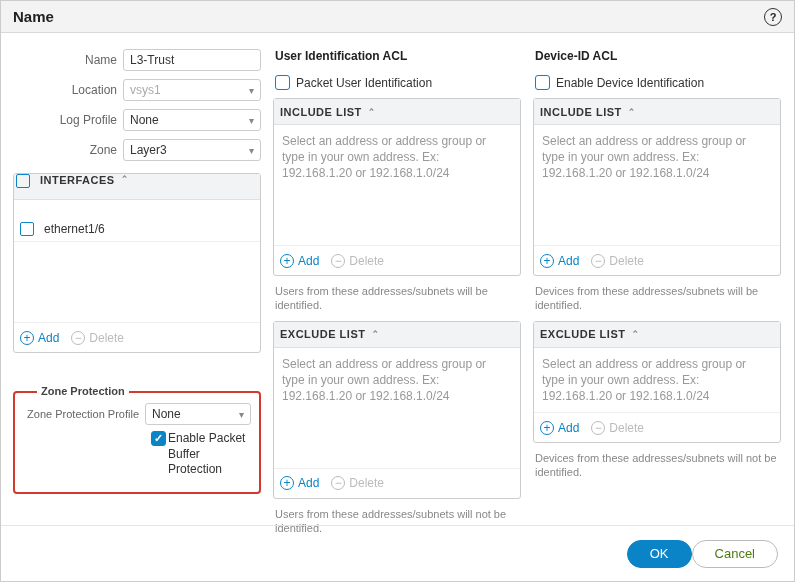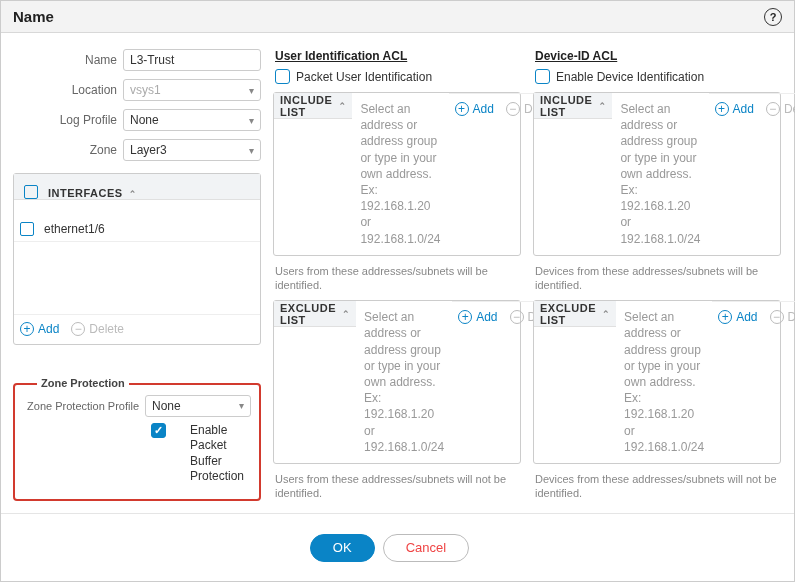--- a/index.html
+++ b/index.html
@@ -9,48 +9,48 @@
   .help-icon { width:18px;height:18px;border:1.5px solid #333;border-radius:50%;display:flex;align-items:center;justify-content:center;font-size:11px;cursor:pointer;}
   .body { display:flex; padding:16px 12px 12px 12px; gap:12px; height:480px;}
   .col1 { width:248px; display:flex; flex-direction:column; }
   .col2, .col3 { width:248px; display:flex; flex-direction:column; }
   .form-row { display:flex; align-items:center; margin-bottom:8px; }
   .form-label { width:110px; text-align:right; padding-right:6px; color:#666;font-size:12px;}
   .form-input { flex:1; height:22px; border:1px solid #ccc; border-radius:3px; padding:0 6px; font-size:12px; display:flex; align-items:center; justify-content:space-between; background:#fff;}
   .form-input.disabled { color:#aaa; }
   .chev { color:#888; font-size:10px;}
   .panel { border:1px solid #ccc; border-radius:3px; background:#fff; display:flex; flex-direction:column; }
-  .grid-header { background:#f1f3f5; border-bottom:1px solid #e0e0e0; height:26px; display:flex; align-items:flex-end; padding:0 10px; font-size:11px; font-weight:600; letter-spacing:.5px; color:#333;}
+  .grid-header { background:#f1f3f5; border-bottom:1px solid #e0e0e0; height:26px; display:flex; align-items:flex-start; padding:0 2px; font-size:11px; font-weight:600; letter-spacing:.5px; color:#333;}
   .grid-header .chk, .grid-row .chk { width:14px;height:14px;border:1.5px solid #0a84c6;border-radius:2px;margin-right:10px;cursor:pointer;}
   .grid-body { flex:1; }
   .grid-row { height:26px;display:flex;align-items:center;padding:0 6px;border-bottom:1px solid #eee;margin-top:16px;}
   .grid-actions { height:30px;display:flex;align-items:center;gap:12px;padding:0 6px;border-top:1px solid #eee;}
   .act { display:flex;align-items:center;gap:4px;font-size:12px;cursor:pointer;}
   .act.add { color:#0a84c6;}
   .act.del { color:#bbb;}
   .circ { width:14px;height:14px;border-radius:50%;display:flex;align-items:center;justify-content:center;font-size:12px;line-height:1;}
   .circ.add{border:1.5px solid #0a84c6;color:#0a84c6;}
   .circ.del{border:1.5px solid #bbb;color:#bbb;}
   .zone-prot { margin-top:38px; border:2.5px solid #d23a2e; border-radius:4px; padding:10px 8px 14px 8px; position:relative;}
   .zone-prot .legend { position:absolute; top:-8px; left:22px; background:#fff; padding:0 4px; font-size:11px; color:#444; font-weight:600;}
-  .checkbox-row { display:flex; align-items:flex-start; gap:24px; padding-left:116px; margin-top:6px;}
+  .checkbox-row { display:flex; align-items:flex-start; gap:2px; padding-left:116px; margin-top:6px;}
   .chkbox { width:15px;height:15px;border:1.5px solid #0a84c6;border-radius:3px;display:flex;align-items:center;justify-content:center;cursor:pointer;flex-shrink:0;}
   .chkbox.checked { background:#0a84c6;}
   .chkbox.checked::after { content:"✓"; color:#fff; font-size:11px; font-weight:bold;}
-  .section-title { font-size:12px; font-weight:600; color:#222; margin-bottom:2px; padding-left:2px;text-decoration:underline;}
-  .aclbox { border:1px solid #ccc;border-radius:3px;background:#fff;display:flex;flex-direction:row;margin-bottom:4px;}
+  .section-title { font-size:12px; font-weight:600; color:#222; margin-bottom:8px; padding-left:2px;}
+  .aclbox { border:1px solid #ccc;border-radius:3px;background:#fff;display:flex;flex-direction:column;margin-bottom:4px;}
   .aclbox .hdr { background:#f1f3f5;border-bottom:1px solid #e0e0e0;height:26px;display:flex;align-items:center;padding:0 6px;font-size:11px;font-weight:600;letter-spacing:.5px;}
   .aclbox .ph { padding:8px; color:#999; font-size:12px; line-height:1.35; min-height:64px;}
   .aclbox .ph.tall { min-height:120px;}
   .hint { color:#888; font-size:11px; margin:4px 0 8px 2px; line-height:1.3;}
   .plain-check { display:flex; align-items:center; gap:6px; margin:4px 0 8px 2px;}
-  .footer { position:absolute; bottom:0; left:0; right:0; height:68px; border-top:1px solid #e5e5e5; display:flex; align-items:center; justify-content:center; gap:8px; padding-right:16px;}
+  .footer { position:absolute; bottom:0; left:0; right:0; height:56px; border-top:1px solid #e5e5e5; display:flex; align-items:center; justify-content:flex-end; gap:0; padding-right:16px;}
   .btn { height:28px; padding:0 22px; border-radius:16px; font-size:13px; cursor:pointer; display:flex;align-items:center;justify-content:center;}
   .btn.primary { background:#0a84c6; color:#fff; border:1px solid #0a84c6;}
-  .btn.secondary { background:#fff; color:#ef4444; border:1px solid #bbb;}
+  .btn.secondary { background:#fff; color:#4d7c0f; border:1px solid #bbb;}
   .caret-up{font-size:9px;color:#888;margin-left:6px;}
 </style>
 </head>
 <body>
 
 <div class="window">
   <div class="titlebar">
     <span>Name</span>
     <span class="help-icon">?</span>
   </div>

